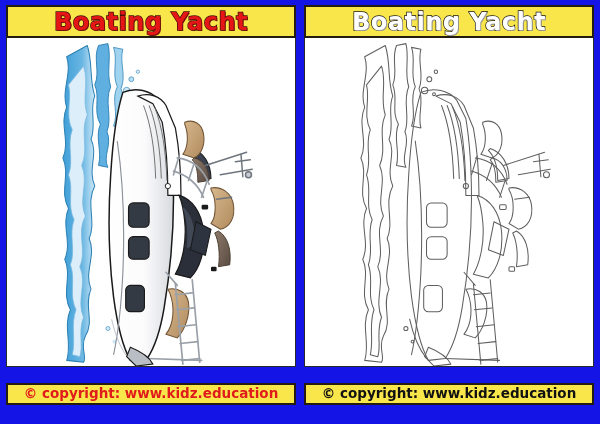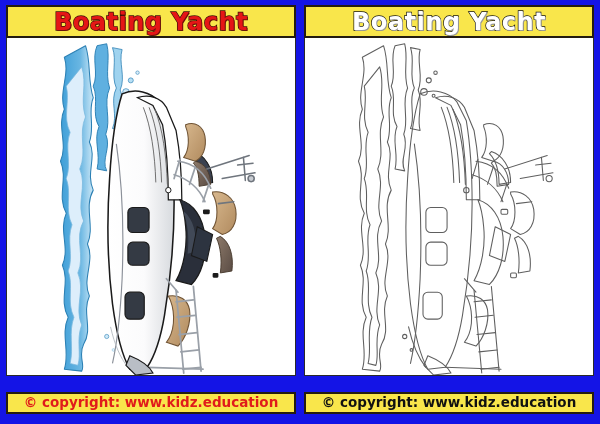--- a/index.html
+++ b/index.html
@@ -11,21 +11,21 @@
   .sheet{
     position:relative;width:600px;height:424px;
     background:#1414e6;
     box-sizing:border-box;
     display:flex;
   }
   .panel{
     position:relative;
     width:50%;height:100%;
     box-sizing:border-box;
-    padding:5px 6px 10px 6px;
+    padding:5px 6px 19px 6px;
     display:flex;flex-direction:column;
   }
   .panel.left{padding-right:4px;}
   .panel.right{padding-left:4px;}
 
   
   .titlebar{
     flex:0 0 auto;
     height:33px;
     background:#f9e64b;

